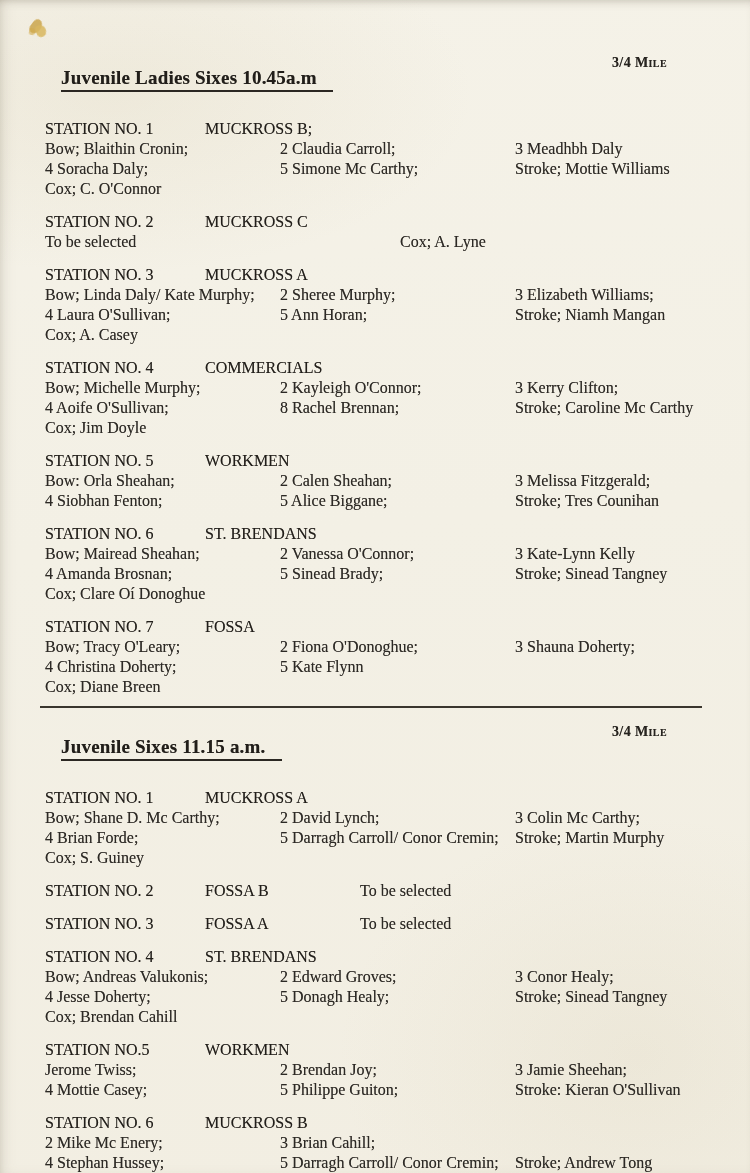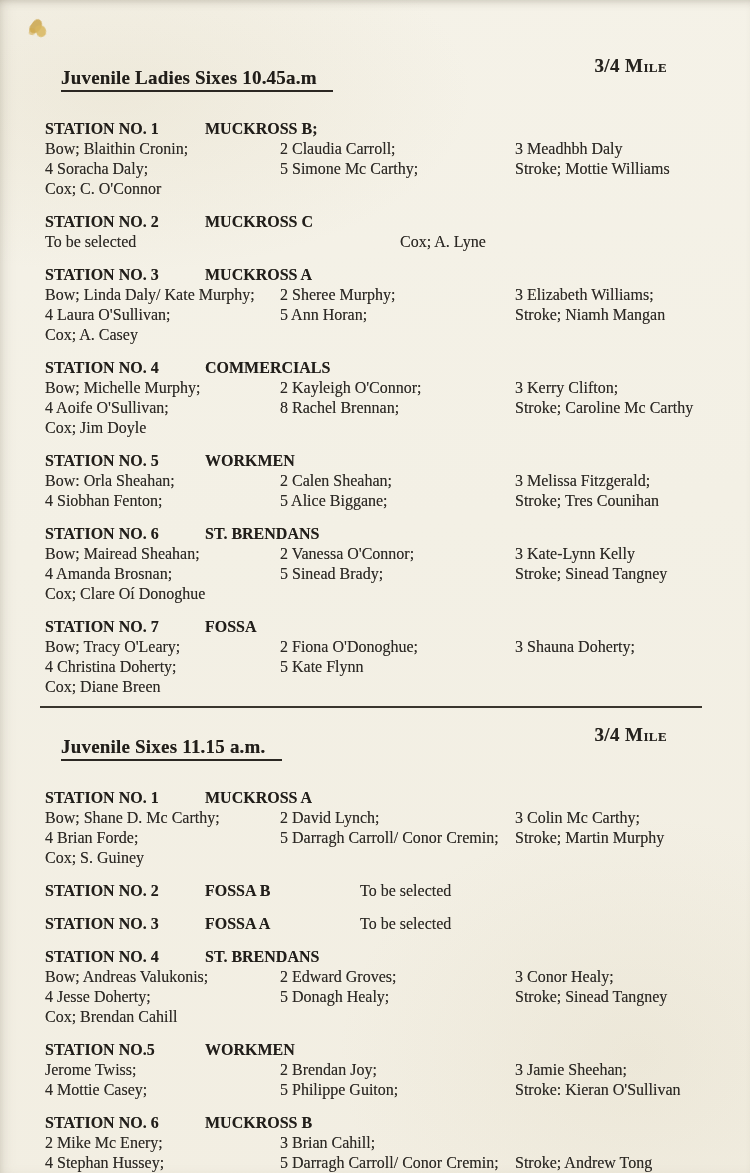--- a/index.html
+++ b/index.html
@@ -30,32 +30,32 @@
   .title{
     margin:16px;display:inline-block;
     font-size:19px;font-weight:bold;line-height:24px;color:#211e1a;
     border-bottom:2px solid #2b2722;
     padding-right:16px;padding-bottom:0px;
     letter-spacing:.2px;
     text-shadow:0 0 .5px rgba(40,35,28,.55);
   }
   .mile{
     position:absolute;right:55px;top:5px;
-    font-size:19px;font-weight:bold;font-variant:small-caps;
+    font-size:14px;font-weight:bold;font-variant:small-caps;
     letter-spacing:.4px;color:#26231f;
     text-shadow:0 0 .4px rgba(40,35,28,.5);
   }
   .station{margin-bottom:13px;}
   .station:last-child{margin-bottom:0;}
   .st-head,.crew-row,.cox,.special-row{
     font-size:16px;line-height:20px;
     text-shadow:0 0 .45px rgba(45,40,33,.5);
   }
   .st-head{display:grid;grid-template-columns:160px 155px auto;}
-  .st-label,.st-team{font-weight:bold;color:#211e1a;}
+  .st-label,.st-team{font-weight:normal;color:#211e1a;}
   .st-note{font-weight:normal;color:#2c2925;}
   .crew-row{display:grid;grid-template-columns:235px 235px 1fr;white-space:nowrap;}
   .special-row{display:grid;grid-template-columns:355px auto;}
   .divider{
     border:none;border-top:2px solid #3a362e;
     width:662px;margin:9px 0 11px -5px;
   }
 </style>
 </head>
 <body>

